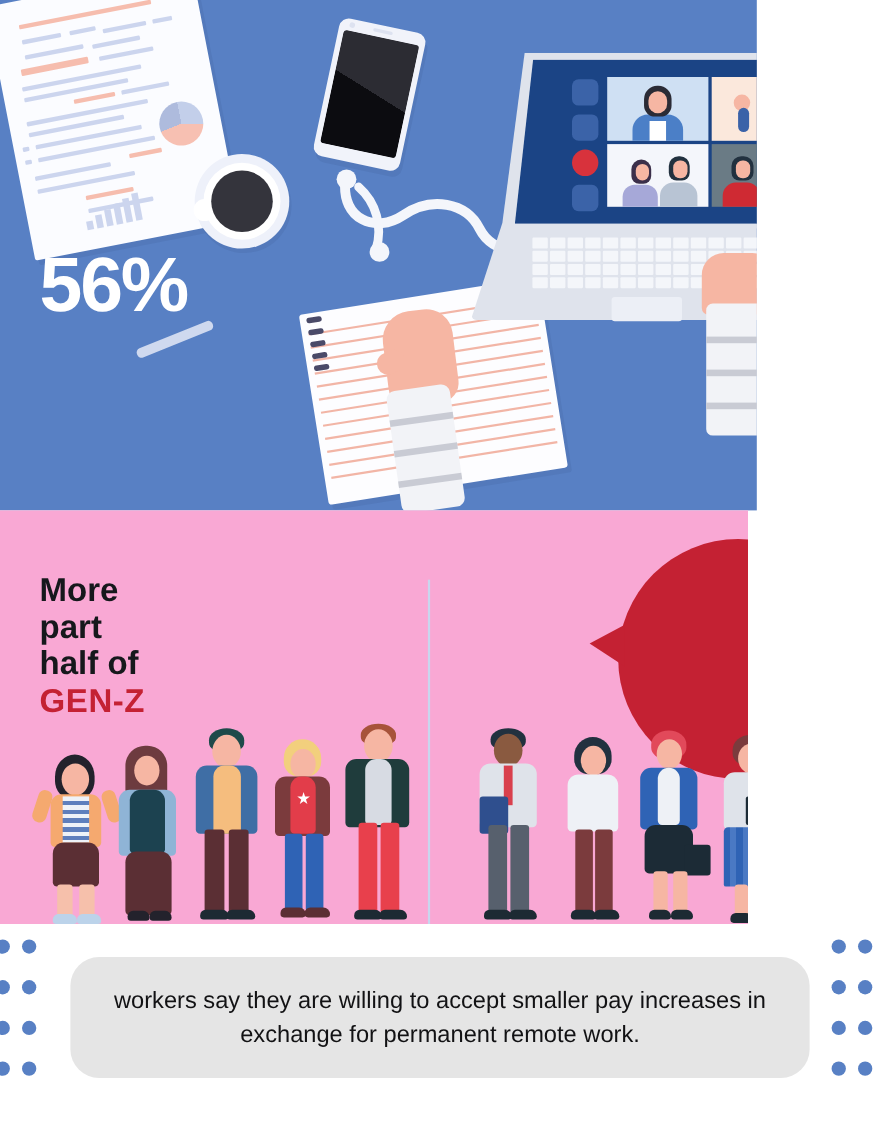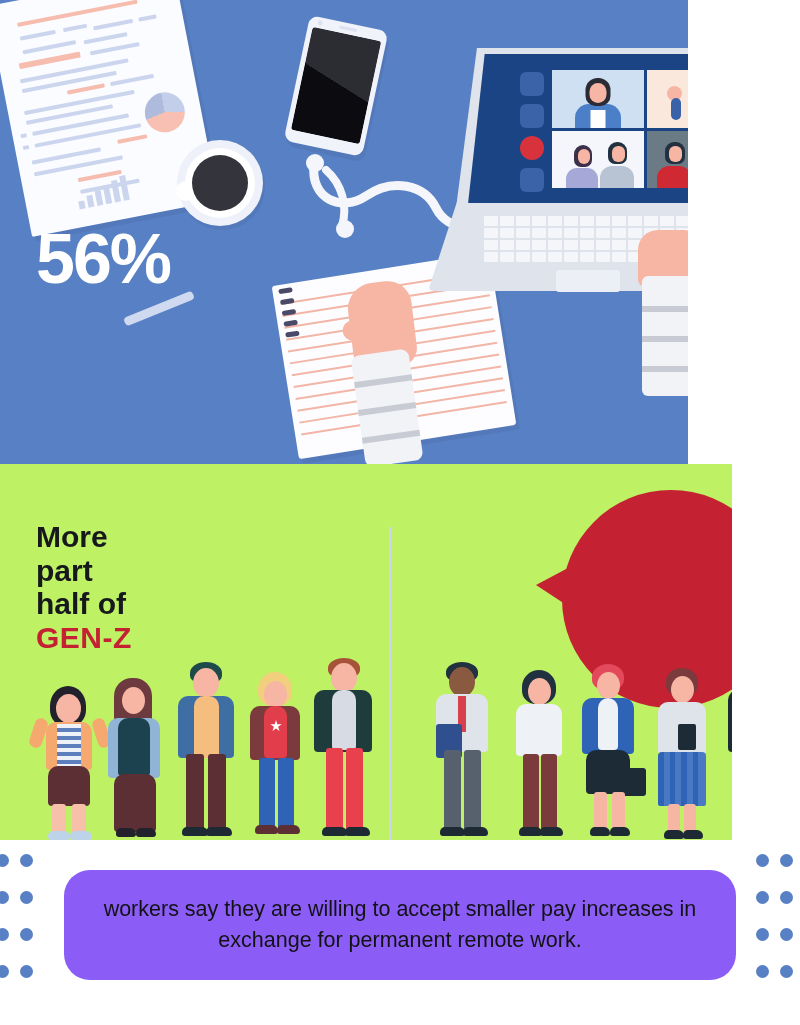--- a/index.html
+++ b/index.html
@@ -88,21 +88,21 @@
              transform:rotate(4deg);}
   .clipboard .sheet{position:absolute;left:5px;top:10px;right:5px;bottom:-2px;background:#fafbff;}
   .clipboard .clp{position:absolute;left:30px;top:2px;width:40px;height:16px;background:#e8ecf5;border-radius:3px;}
 
   
   .hero-txt{position:absolute;left:36px;top:226px;width:300px;}
   .stat-big{font-size:70px;font-weight:800;color:#ffffff;line-height:.96;letter-spacing:-2px;margin:0;}
   .stat-sub{margin:8px 0 0 0;font-size:21.5px;line-height:1.28;color:#e0e6f4;font-weight:500;}
 
   
-  .mid{position:absolute;left:0;top:464px;width:732px;height:376px;background:#bef264;overflow:hidden;}
+  .mid{position:absolute;left:0;top:464px;width:680px;height:376px;background:#f9a8d4;overflow:hidden;}
   .vdiv{position:absolute;left:389px;top:63px;width:2px;height:313px;background:#c8d6ee;}
 
   .bubble{position:absolute;border-radius:50%;display:flex;align-items:center;justify-content:center;}
   .bubble .pct{color:#fff;font-size:63px;font-weight:800;letter-spacing:-2px;line-height:1;}
   .bubble .tail{position:absolute;width:0;height:0;}
   #bubble-genz{left:155px;top:32px;width:216px;height:216px;background:#1f559b;}
   #bubble-genz .tail{left:-26px;top:78px;border-top:17px solid transparent;border-bottom:21px solid transparent;
                      border-right:32px solid #1f559b;}
   #bubble-mill{left:562px;top:26px;width:218px;height:218px;background:#c42133;}
   #bubble-mill .tail{left:-26px;top:78px;border-top:17px solid transparent;border-bottom:21px solid transparent;
@@ -125,21 +125,21 @@
   .leg{position:absolute;border-radius:3px 3px 2px 2px;}
   .shoe{position:absolute;height:9px;border-radius:5px 6px 3px 3px;}
   .arm{position:absolute;border-radius:6px;}
 
   
   .bot{position:absolute;left:0;top:840px;width:800px;height:185px;background:#ffffff;overflow:hidden;}
   .dots{position:absolute;top:14px;display:grid;grid-template-columns:repeat(2,24px);grid-template-rows:repeat(4,37px);}
   .dots.left{left:-4px;}
   .dots.right{right:-4px;grid-template-columns:repeat(2,24px);}
   .dots span{width:13px;height:13px;border-radius:50%;background:#5880c4;}
-  .greybox{position:absolute;left:64px;top:30px;width:672px;height:110px;background:#8b5cf6;border-radius:26px;
+  .greybox{position:absolute;left:64px;top:30px;width:672px;height:110px;background:#e5e5e5;border-radius:26px;
            display:flex;align-items:center;justify-content:center;}
   .greytxt{font-size:21.5px;line-height:1.42;color:#121214;font-weight:500;text-align:center;width:600px;}
 </style>
 </head>
 <body>
 
 <div id="infographic">
 
   <div class="hero">
 

